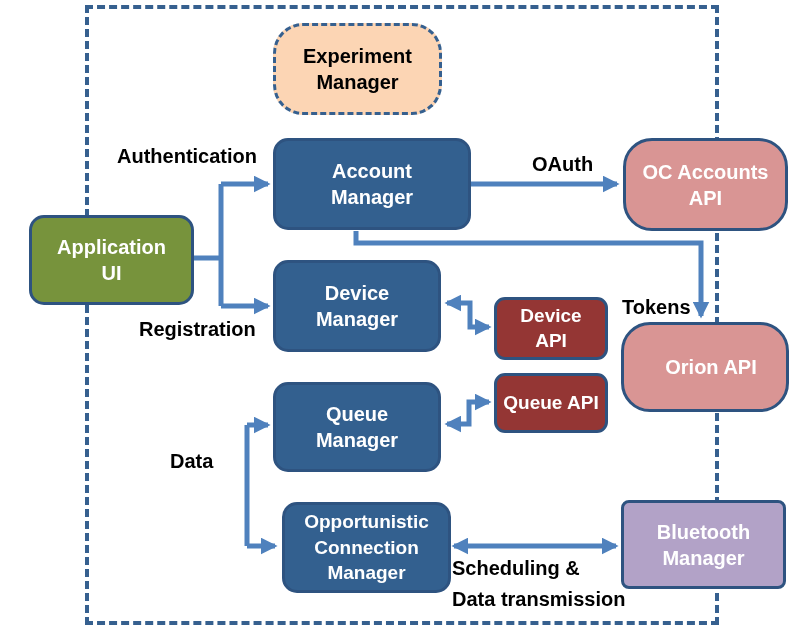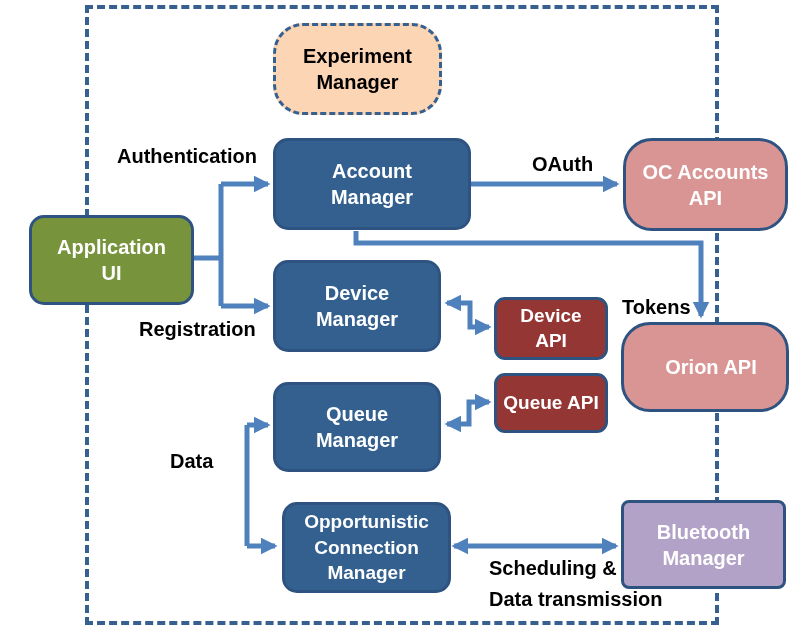--- a/index.html
+++ b/index.html
@@ -109,16 +109,16 @@
   <div class="lbl" style="left:117px;top:141px;">Authentication</div>
 
   <div class="lbl" style="left:504px;top:149px;margin-left:28px;">OAuth</div>
 
   <div class="lbl" style="left:622px;top:292px;">Tokens</div>
 
   <div class="lbl" style="left:139px;top:314px;">Registration</div>
 
   <div class="lbl" style="left:170px;top:446px;">Data</div>
 
-  <div class="lbl" style="left:489px;top:553px;">Scheduling &amp;
+  <div class="lbl" style="left:452px;top:553px;">Scheduling &amp;
 Data transmission</div>
 
 </div>
 
 </body></html>

